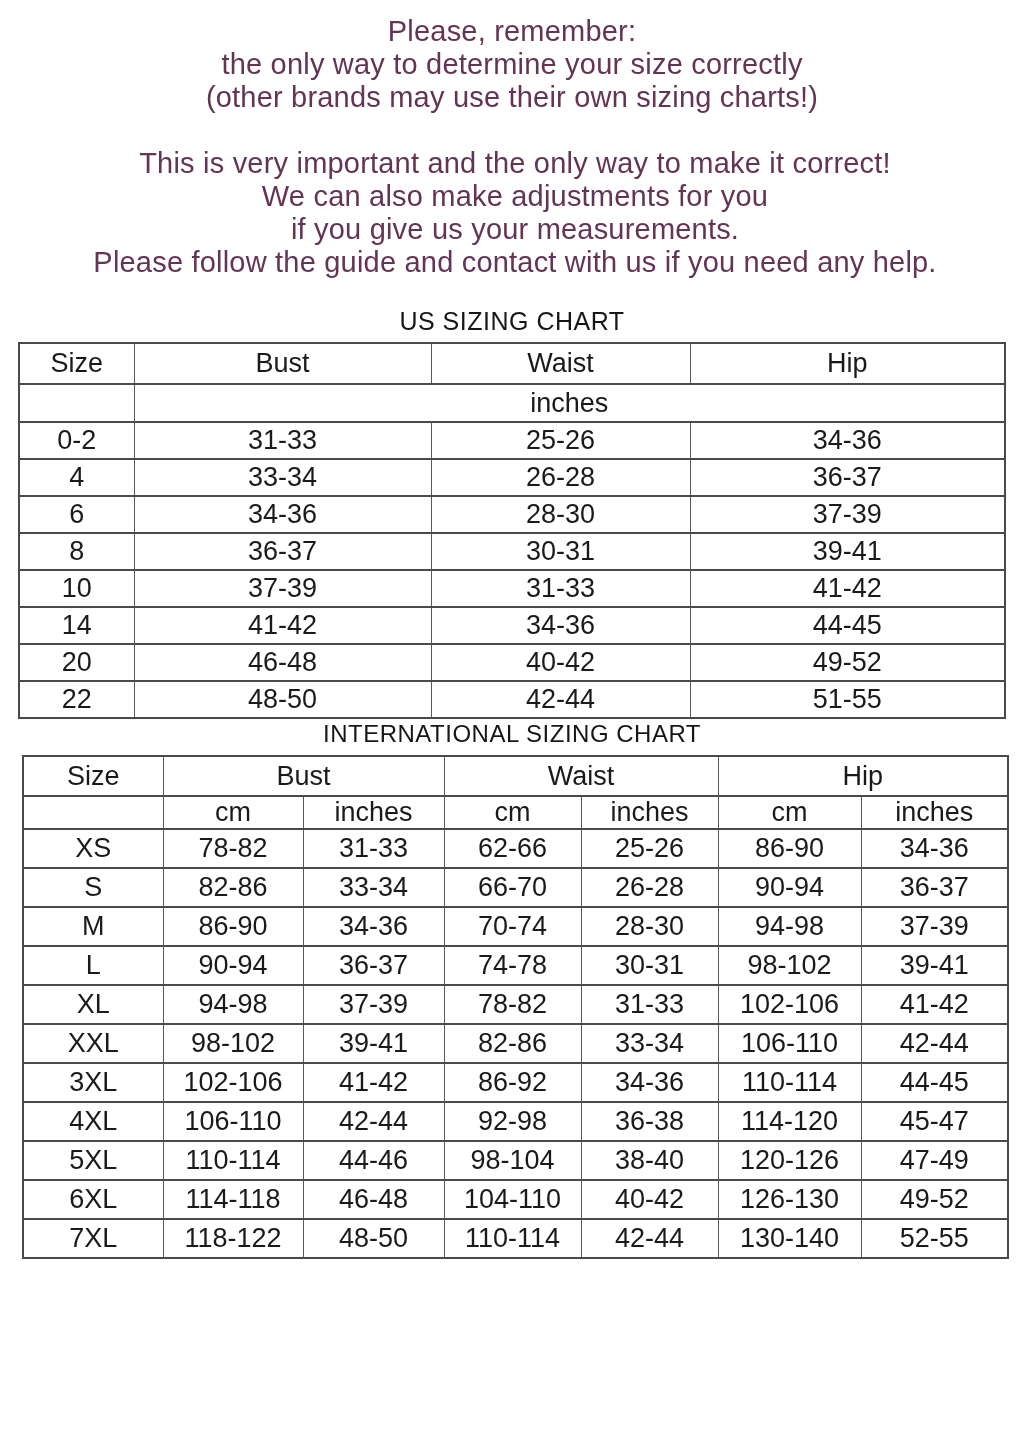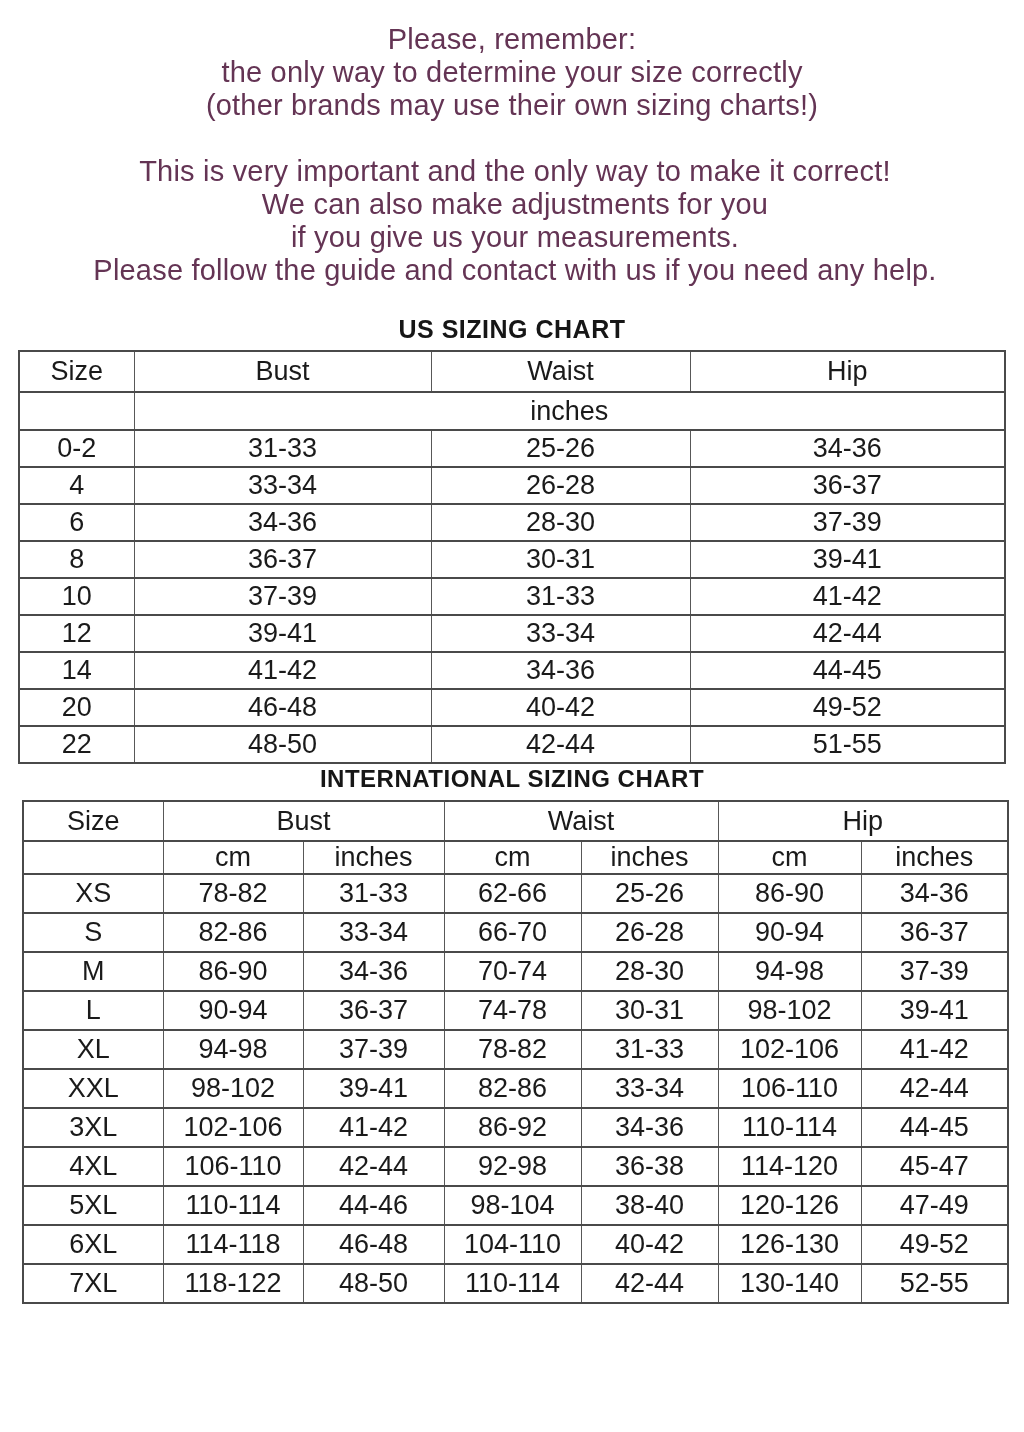--- a/index.html
+++ b/index.html
@@ -15,29 +15,28 @@
     color:var(--table-text);
   }
   .intro{
     text-align:center;
     padding-top:14px;
     color:var(--intro-text);
     font-size:29px;
     line-height:33px;
     letter-spacing:0.2px;
   }
-  .intro .para{margin:9px;}
+  .intro .para{margin:1px;}
   .intro .para + .para{margin-top:33px;padding-left:6px;}
   .chart-title{
     text-align:center;
     color:#161616;
     font-size:25px;
     line-height:30px;
     letter-spacing:0.5px;
-    font-weight:bold;
   }
   .chart-title.us{margin-top:27px;}
   .chart-title.intl{font-size:24px;}
   table{
     border-collapse:collapse;
     table-layout:fixed;
     margin-top:6px;
     border:2px solid var(--table-border);
     font-weight:300;
   }
@@ -124,26 +123,20 @@
         <td>8</td>
         <td>36-37</td>
         <td>30-31</td>
         <td>39-41</td>
       </tr>
       <tr>
         <td>10</td>
         <td>37-39</td>
         <td>31-33</td>
         <td>41-42</td>
-      </tr>
-      <tr>
-        <td>12</td>
-        <td>39-41</td>
-        <td>33-34</td>
-        <td>42-44</td>
       </tr>
       <tr>
         <td>14</td>
         <td>41-42</td>
         <td>34-36</td>
         <td>44-45</td>
       </tr>
       <tr>
         <td>20</td>
         <td>46-48</td>

